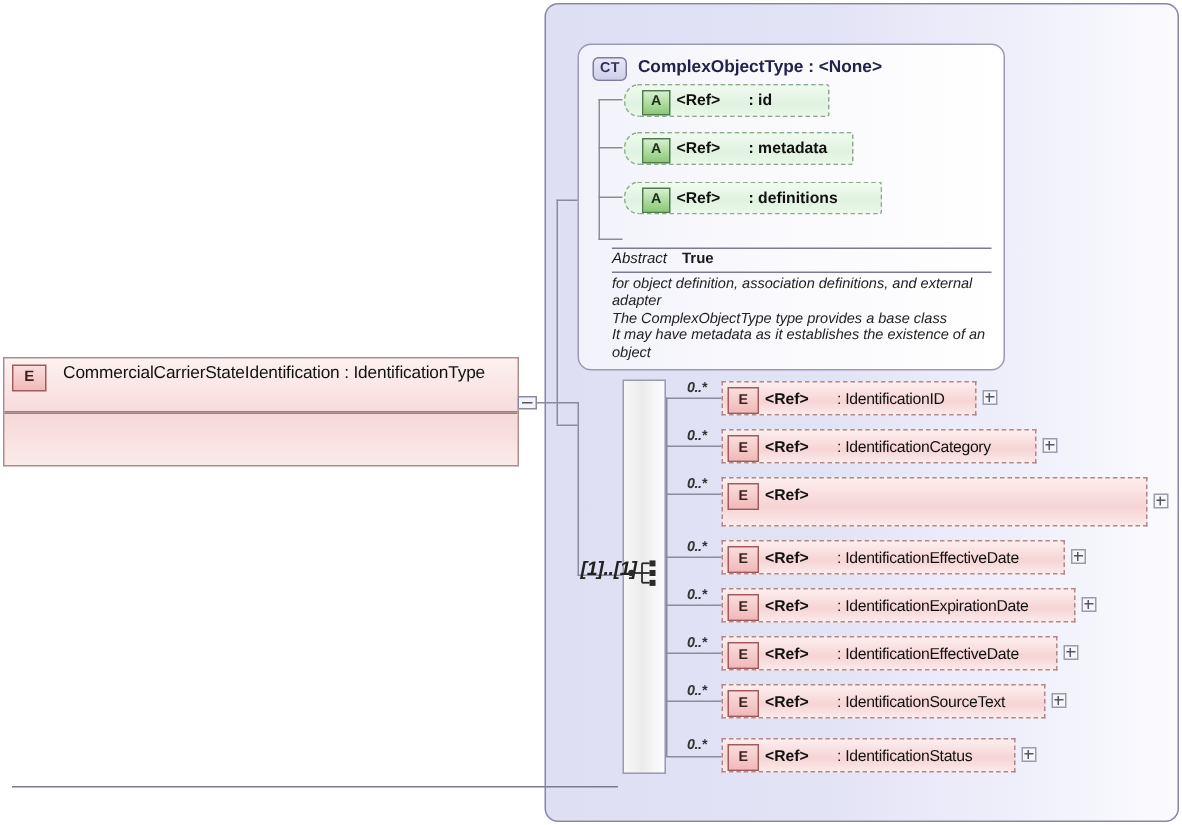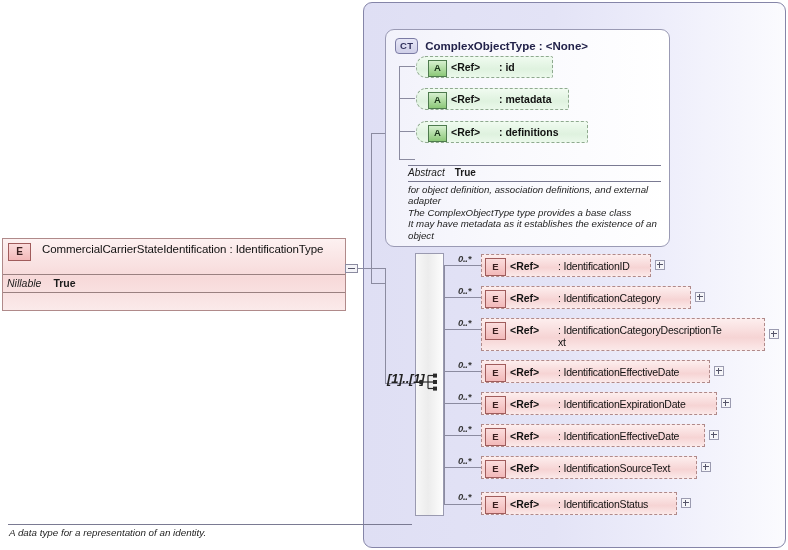--- a/index.html
+++ b/index.html
@@ -182,23 +182,20 @@
 <body>
 
 <div class="canvas">
 
   <div id="left-element-box">
     <div class="le-head">
       <span class="badge-e">E</span>
       <span class="le-title"><span>CommercialCarrierStateIdentification : IdentificationType</span></span>
     </div>
     <div class="le-sep"></div>
-    <div class="le-prop">
-      <i>Nillable</i><b>True</b>
-    </div>
     <div class="le-sep"></div>
   </div>
 
   <div class="line hline" style="left:358px;top:268px;width:6px;"></div>
   <div id="connector-toggle"></div>
 
   <div id="outer-panel">
 
 
     <div id="inner-panel">
@@ -286,21 +283,20 @@
     <span class="elem-ref">&lt;Ref&gt;</span>
     <span class="elem-name">: IdentificationCategory</span>
   </div>
   <div class="expand-btn" style="left:695px;top:292px;"></div>
 
   <div class="line hline" style="left:444px;top:329px;width:38px;"></div>
   <span class="occurs" style="left:458px;top:317px;">0..*</span>
   <div class="elem-row tall" style="left:481px;top:318px;width:284px;">
     <span class="badge-e-sm">E</span>
     <span class="elem-ref">&lt;Ref&gt;</span>
-    <span class="elem-name"><span>: IdentificationCategoryDescriptionTe</span><br><span>xt</span></span>
   </div>
   <div class="expand-btn" style="left:769px;top:329px;"></div>
 
   <div class="line hline" style="left:444px;top:371px;width:38px;"></div>
   <span class="occurs" style="left:458px;top:359px;">0..*</span>
   <div class="elem-row" style="left:481px;top:360px;width:229px;">
     <span class="badge-e-sm">E</span>
     <span class="elem-ref">&lt;Ref&gt;</span>
     <span class="elem-name">: IdentificationEffectiveDate</span>
   </div>
@@ -336,15 +332,14 @@
   <div class="line hline" style="left:444px;top:504px;width:38px;"></div>
   <span class="occurs" style="left:458px;top:491px;">0..*</span>
   <div class="elem-row" style="left:481px;top:492px;width:196px;">
     <span class="badge-e-sm">E</span>
     <span class="elem-ref">&lt;Ref&gt;</span>
     <span class="elem-name">: IdentificationStatus</span>
   </div>
   <div class="expand-btn" style="left:681px;top:498px;"></div>
 
   <div id="panel-doc-line"></div>
-  <div id="panel-doc">A data type for a representation of an identity.</div>
 
 </div>
 
 </body></html>

